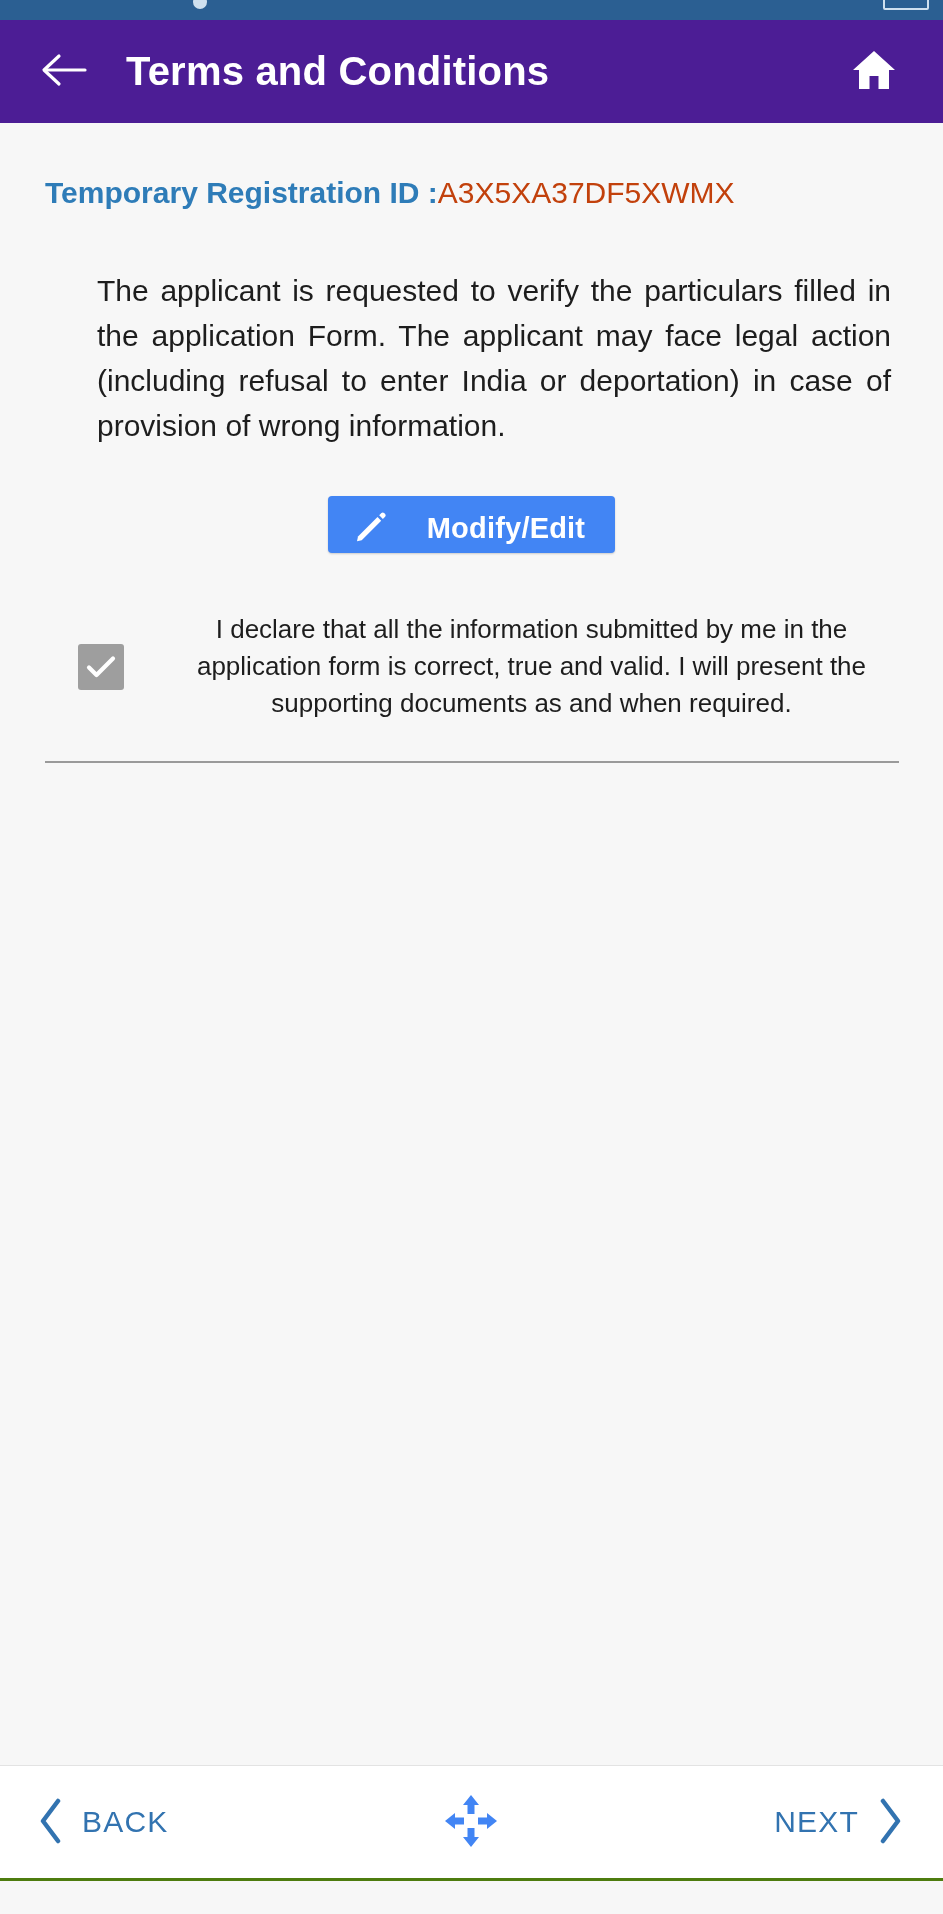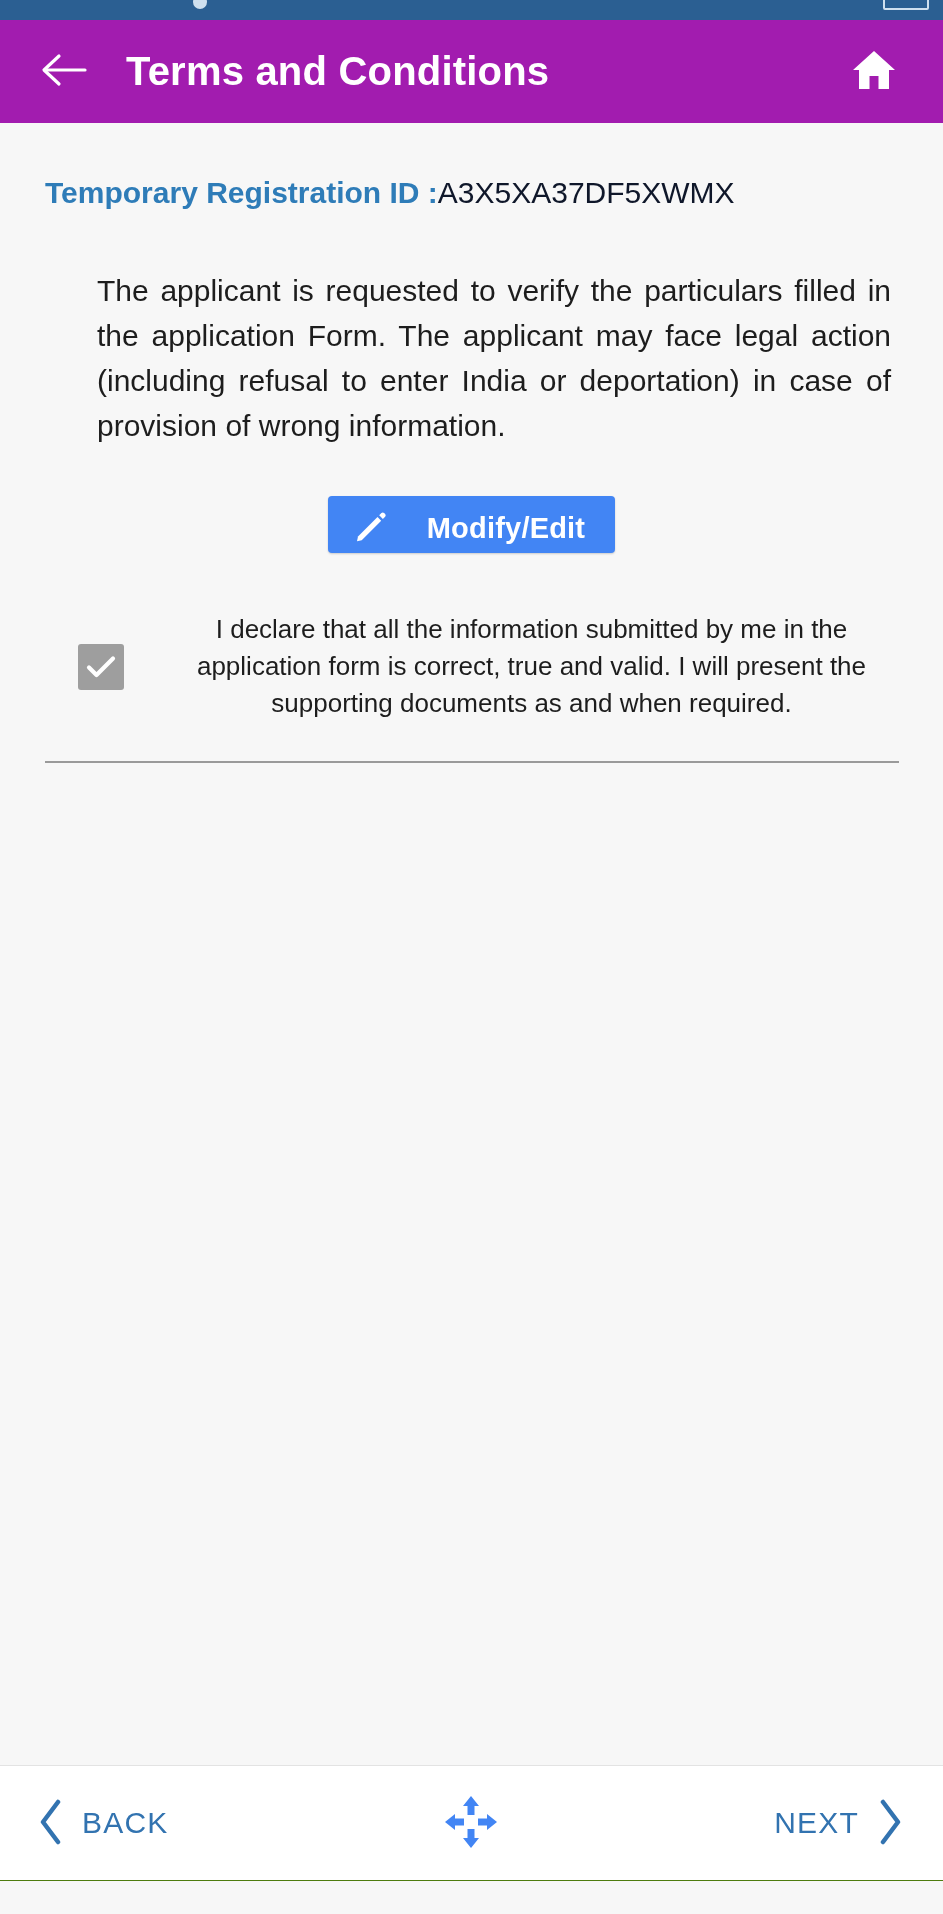--- a/index.html
+++ b/index.html
@@ -56,21 +56,21 @@
     border: 2px solid #cfe0ef;
     border-radius: 2px;
   }
 
   
   .header {
     position: absolute;
     top: 20px; left: 0;
     width: 943px;
     height: 103px;
-    background: #a21caf;
+    background: #4c1d95;
     display: flex;
     align-items: center;
   }
   .hdr-back {
     width: 62px; height: 62px;
     margin-left: 32px;
     display: flex;
     align-items: center;
     justify-content: center;
     flex: none;
@@ -107,21 +107,21 @@
     margin: 53px 0 0 45px;
     font-size: 30px;
     white-space: nowrap;
     line-height: 34px;
   }
   .appid-label {
     color: #2e7cb8;
     font-weight: bold;
   }
   .appid-value {
-    color: #0f172a;
+    color: #c2410c;
     font-weight: normal;
   }
 
   .para {
     margin: 0 52px 0 97px;
     font-size: 30px;
     line-height: 45px;
     color: #1d1d1d;
     text-align: justify;
   }
@@ -185,21 +185,21 @@
 
   
   .bottombar {
     position: absolute;
     left: 0;
     top: 1765px;
     width: 943px;
     height: 116px;
     background: #ffffff;
     border-top: 1px solid #e3e3e3;
-    border-bottom: 1px solid #4d7c0f;
+    border-bottom: 3px solid #4d7c0f;
     display: flex;
     align-items: center;
   }
   .nav-btn {
     display: flex;
     align-items: center;
     gap: 18px;
     cursor: pointer;
     background: none;
     border: none;

